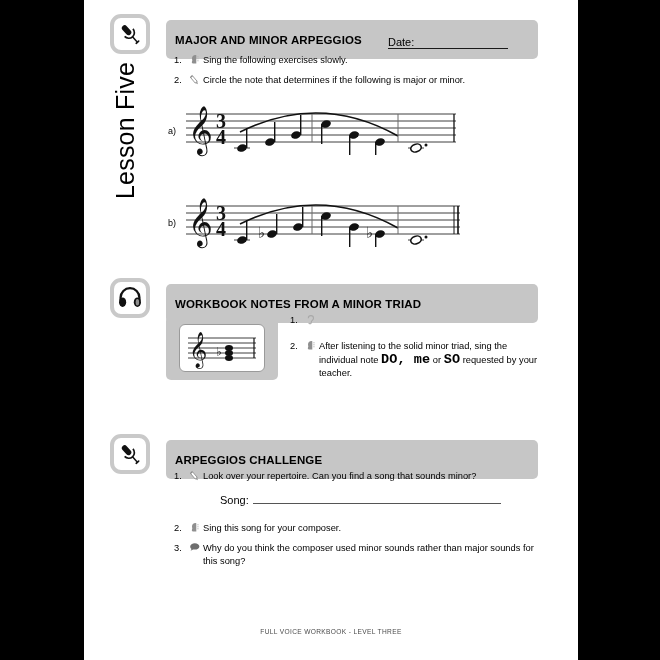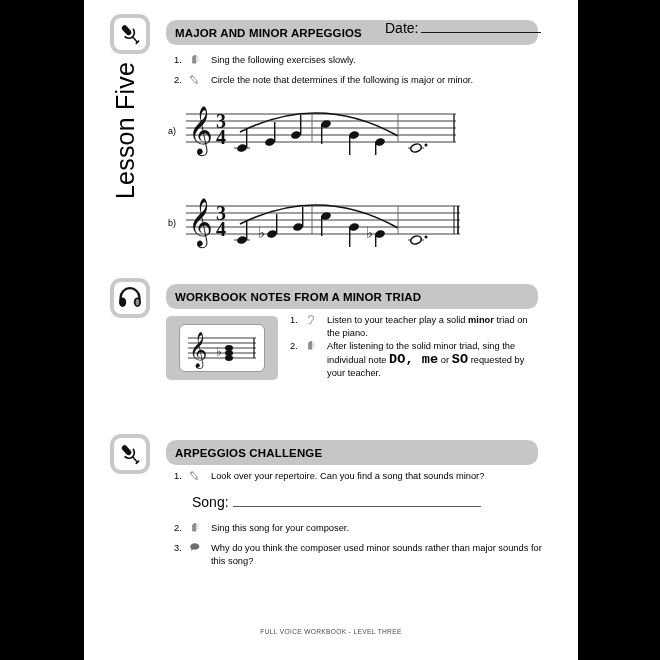--- a/index.html
+++ b/index.html
@@ -39,57 +39,57 @@
     width: 40px; height: 40px;
     background: #ffffff;
     border: 4px solid #c9c9c9;
     border-radius: 11px;
     display: flex; align-items: center; justify-content: center;
   }
   .sec-icon svg { display: block; }
 
   .sec-bar {
     position: absolute; left: 82px; top: 6px;
-    width: 372px; height: 25px;
+    width: 372px; height: 39px;
     background: #c6c6c6;
-    border-radius: 10px;
+    border-radius: 5px;
     display: flex; align-items: center;
   }
   .sec-title {
     font-size: 11.5px;
     font-weight: bold;
     letter-spacing: .15px;
     color: #000;
     margin-left: 9px;
     white-space: nowrap;
   }
   .date-wrap {
-    position: absolute; left: 219px; top: 0;
+    position: absolute; left: 219px; top: 16px;
     display: flex; align-items: baseline;
-    font-size: 14px; color: #000;
+    font-size: 11px; color: #000; flex-direction: column;
   }
   .date-rule {
     display: inline-block;
     width: 120px; height: 0;
     border-bottom: 1.2px solid #1a1a1a;
     margin-left: 3px;
   }
 
   
   .item {
     position: absolute;
     display: flex;
     align-items: flex-start;
     font-size: 9.3px;
     line-height: 13.2px;
     color: #000;
   }
   .item .num { width: 12px; flex: none; }
   .item .ico { width: 17px; flex: none; display: flex; justify-content: center; padding-top: 0px; }
-  .item .txt { flex: 1; margin-left: 8px; }
+  .item .txt { flex: 1; }
   .item b { font-weight: bold; }
   .solfa { font-size: 13.5px; font-weight: bold; letter-spacing: .1px; font-family: Liberation Mono, monospace; }
 
   
   .staff-wrap { position: absolute; }
   .staff-label { position: absolute; font-size: 9px; color: #000; }
 
   
   .triad-box {
     position: absolute;
@@ -102,21 +102,21 @@
     border: 1.5px solid #9a9a9a;
     border-radius: 6px;
     width: 86px; height: 48px;
     display: flex; align-items: center; justify-content: center;
   }
 
   
   .song-line {
     position: absolute;
     display: flex; align-items: baseline;
-    font-size: 14px; color: #000;
+    font-size: 11px; color: #000; margin-left: 28px;
   }
   .song-rule {
     display: inline-block;
     width: 248px; height: 0;
     border-bottom: 1.1px solid #555;
     margin-left: 4px;
   }
 
   
   .footer-page {
@@ -316,23 +316,20 @@
       </div>
     </div>
 
     <div class="item" style="left:206px; top:36px; width:250px;">
       <span class="num">1.</span>
       <span class="ico">
         <svg width="11" height="12" viewBox="0 0 11 12">
           <path d="M3.3 4.2a2.6 2.6 0 0 1 5.2 0c0 1.6-1.7 2.2-2.1 3.3-.3.8.2 1.4-.6 2-.7.5-1.8.2-2-.6" fill="none" stroke="#a9a9a9" stroke-width="1.1"></path>
         </svg>
       </span>
-      <span class="txt">
-        <span>Listen to your teacher play a solid </span><b>minor</b><span> triad on the piano.</span>
-      </span>
     </div>
 
     <div class="item" style="left:206px; top:62px; width:250px;">
       <span class="num">2.</span>
       <span class="ico">
         <svg width="11" height="12" viewBox="0 0 11 12">
           <path d="M6.4 1.1c-2 0-3.4 1.5-3.4 3.3 0 1 .3 1.5.3 2.2 0 .6-.5.9-.5 1.6 0 .8.8 1.4 1.9 1.4h2.6V1.2z" fill="#8f8f8f"></path>
           <rect x="8.4" y="2.2" width="1.1" height="1.1" fill="#b5b5b5"></rect>
           <rect x="8.4" y="4.2" width="1.1" height="1.1" fill="#b5b5b5"></rect>
           <rect x="8.4" y="6.2" width="1.1" height="1.1" fill="#b5b5b5"></rect>

